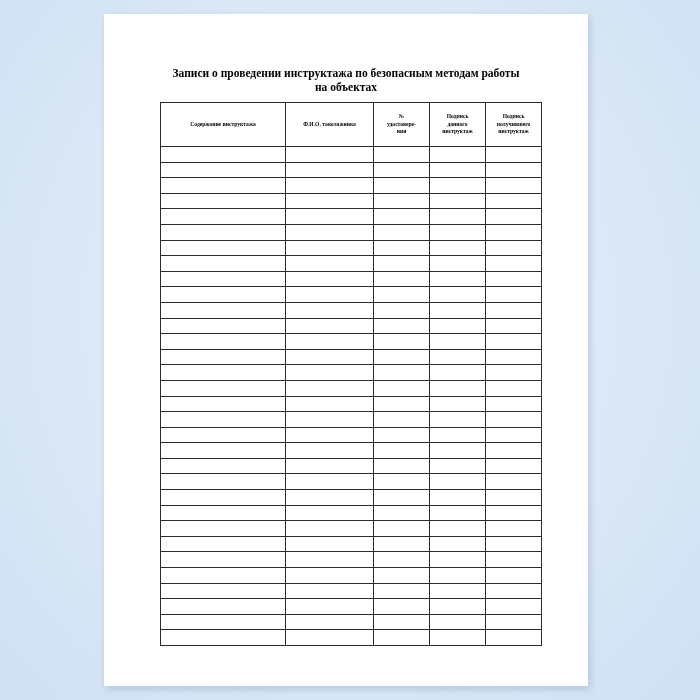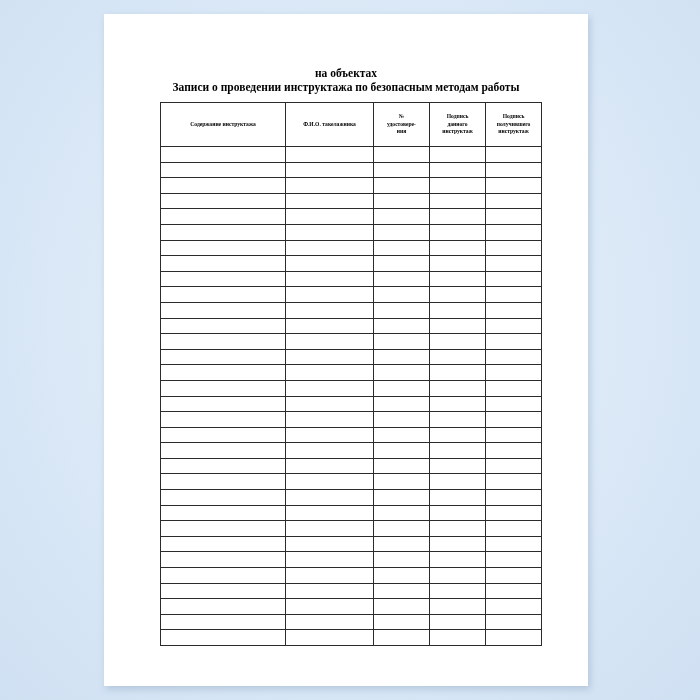--- a/index.html
+++ b/index.html
@@ -91,22 +91,22 @@
 </style>
 </head>
 <body>
 
 <div id="stage">
   <div id="bg"></div>
 
   <div id="page">
 
     <div id="doc-title">
+      <div>Записи о проведении инструктажа по безопасным методам работы</div>
       <div>на объектах</div>
-      <div>Записи о проведении инструктажа по безопасным методам работы</div>
     </div>
 
     <table id="records-table">
       <colgroup>
         <col class="col-0">
         <col class="col-1">
         <col class="col-2">
         <col class="col-3">
         <col class="col-4">
       </colgroup>

